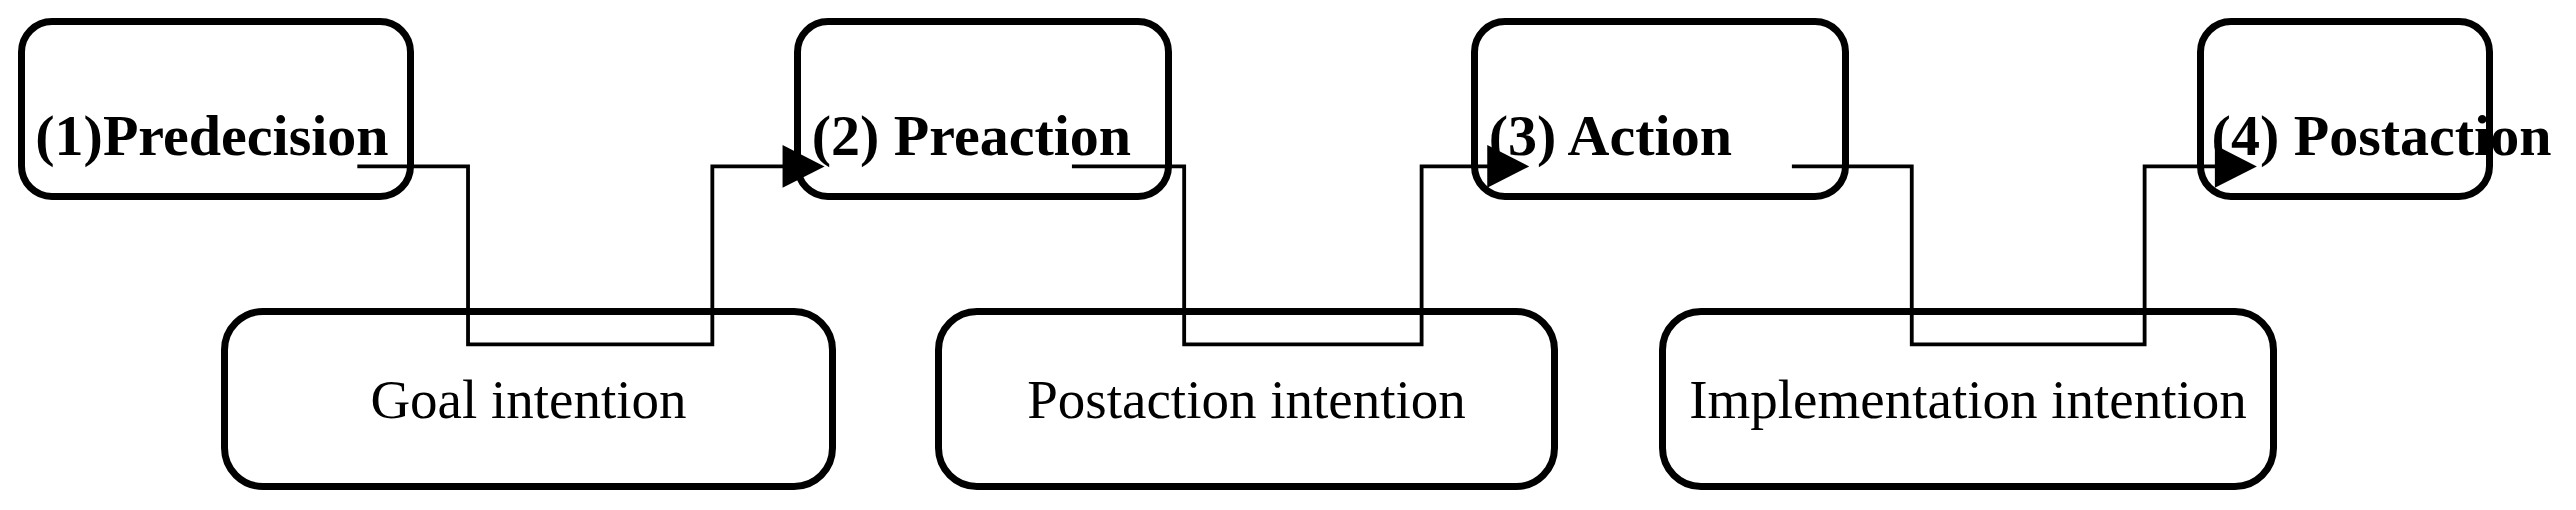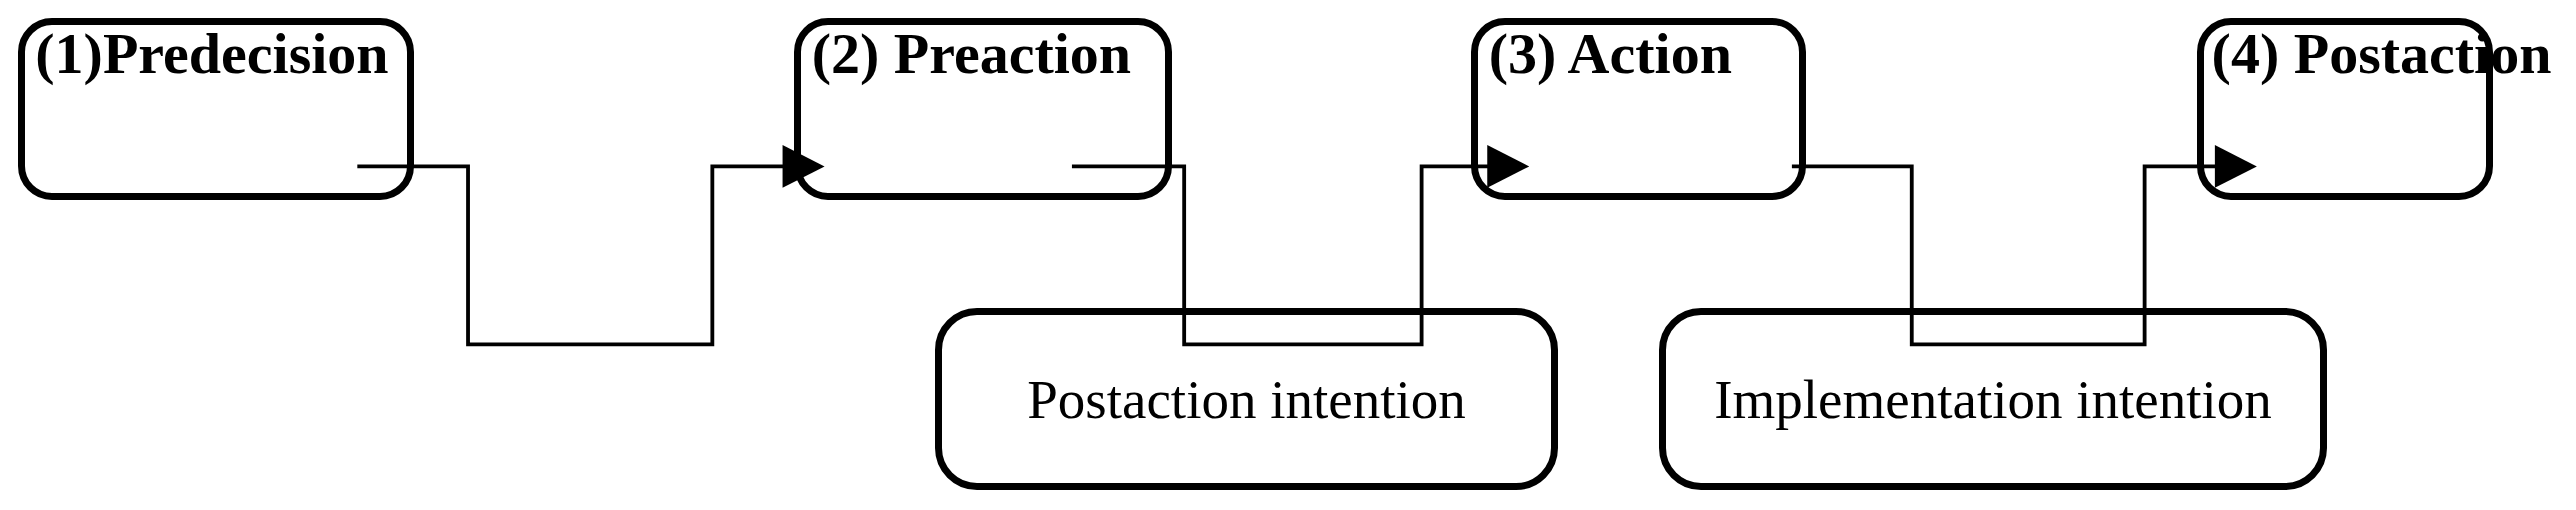--- a/index.html
+++ b/index.html
@@ -23,43 +23,43 @@
     border: 7.6px solid #000000;
     display: flex;
     line-height: 1;
     white-space: nowrap;
   }
   
   .phase {
     top: 17.6px;
     height: 182px;
     border-radius: 34px;
-    align-items: flex-start;
+    align-items: flex-end;
     justify-content: flex-start;
     padding: 0 0 27.5px 10.7px;
     font-weight: bold;
     font-size: 58px;
   }
   .phase-1 { left: 17.6px;   width: 396px; }
   .phase-2 { left: 758px;  width: 378px; margin-left: 36px; }
-  .phase-3 { left: 1471px; width: 335px; }
+  .phase-3 { left: 1471px; width: 378px; }
   .phase-4 { left: 2197px; width: 296px; padding-left: 7.6px; }
   
   .intention {
     top: 308px;
     height: 182px;
     border-radius: 42px;
     align-items: center;
     justify-content: center;
     font-weight: normal;
     font-size: 55px;
   }
   .intention-1 { left: 221px;  width: 615px; }
   .intention-2 { left: 935px; width: 623px; }
-  .intention-3 { left: 1659px; width: 668px; }
+  .intention-3 { left: 1659px; width: 618px; }
   
   .connector-layer {
     position: absolute;
     left: 0;
     top: 0;
     width: 2576px;
     height: 510px;
     pointer-events: none;
   }
   .connector-layer path {
@@ -83,20 +83,23 @@
   <div class="box phase phase-2">
     <span>(2) Preaction</span>
   </div>
   <div class="box phase phase-3">
     <span>(3) Action</span>
   </div>
   <div class="box phase phase-4">
     <span>(4) Postaction</span>
   </div>
 
+  <div class="box intention intention-1">
+    <span>Goal intention</span>
+  </div>
   <div class="box intention intention-2">
     <span>Postaction intention</span>
   </div>
   <div class="box intention intention-3">
     <span>Implementation intention</span>
   </div>
 
   <svg class="connector-layer" viewBox="0 0 3374 668" xmlns="http://www.w3.org/2000/svg">
     <path d="M 468 218 H 613 V 451 H 933 V 218 H 1030"></path>
     <polygon points="1080,218 1025,190 1025,246"></polygon>

